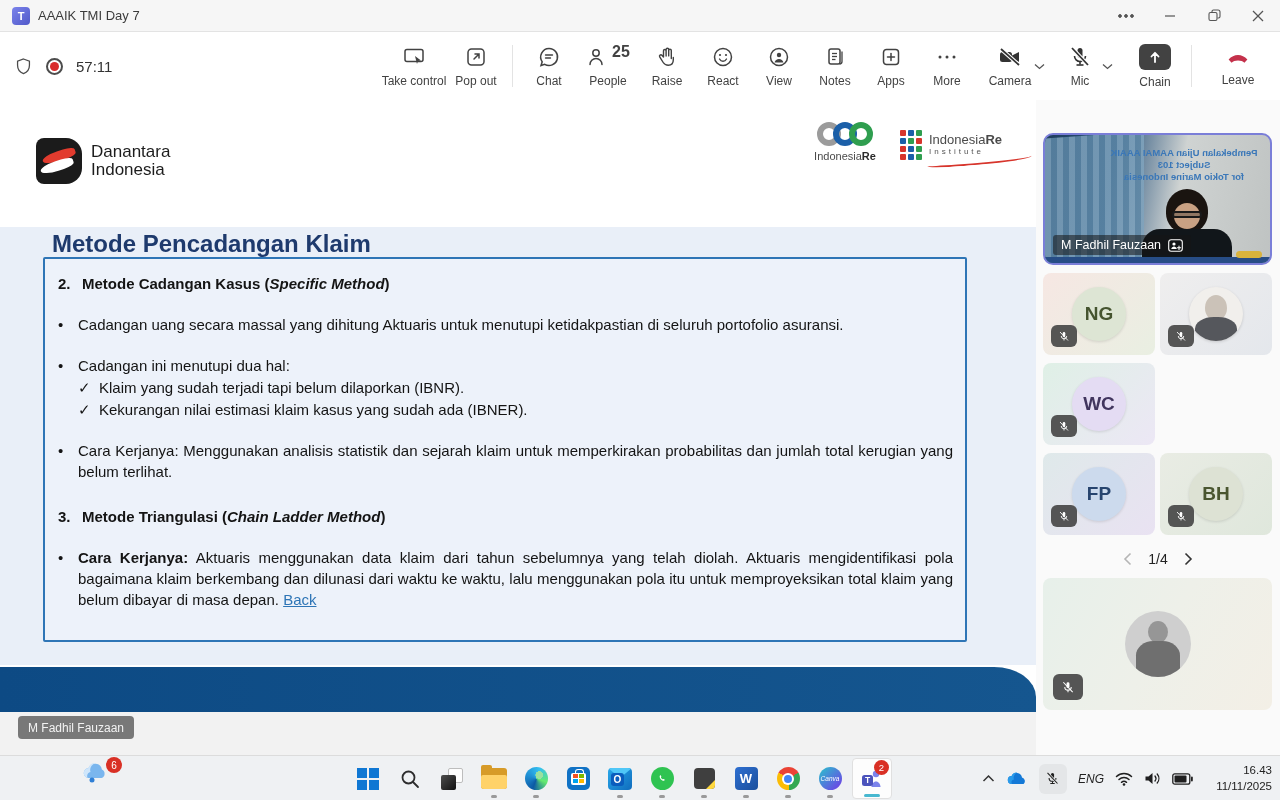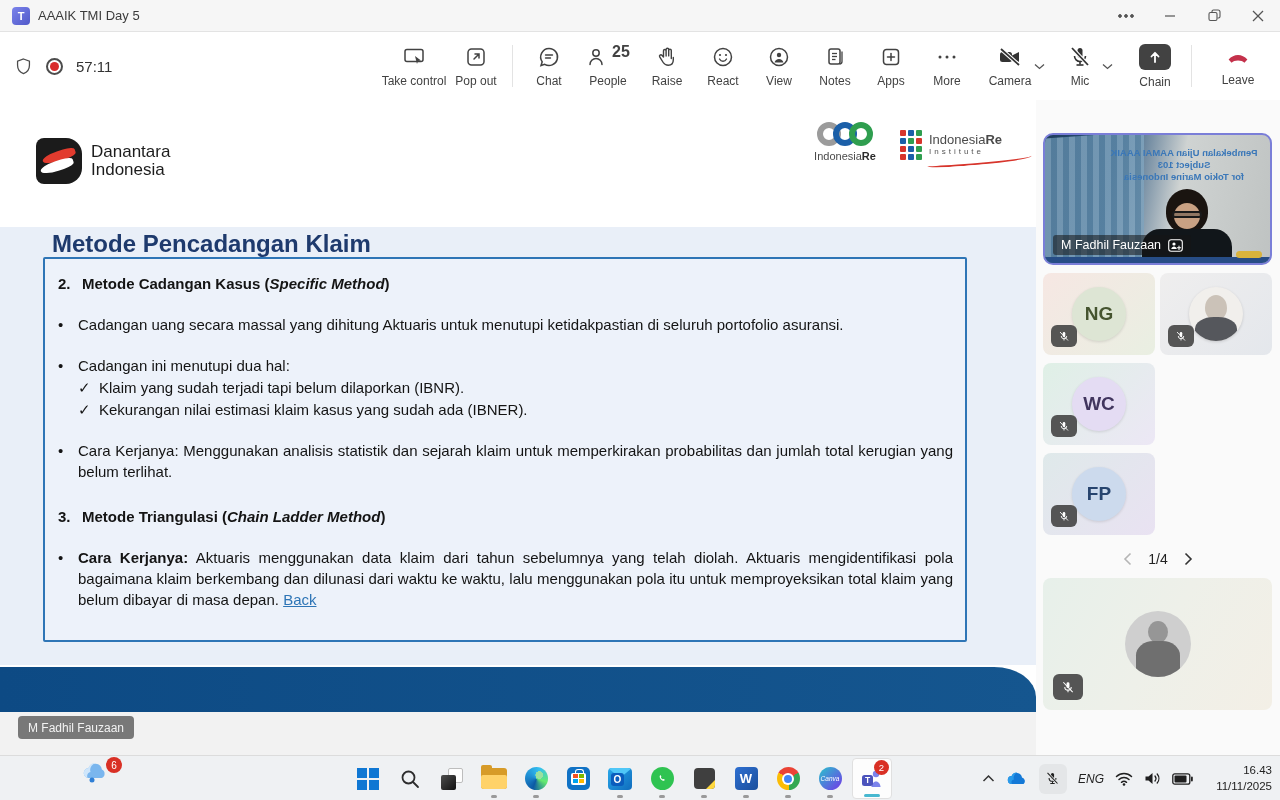--- a/index.html
+++ b/index.html
@@ -194,21 +194,21 @@
   .tray { position:absolute; right:8px; top:0; height:45px; display:flex; align-items:center; gap:11px; }
   .lang { font-size:12px; color:#222;font-style:italic; }
   .clock { text-align:right; font-size:11.5px; color:#222; line-height:1.35; width:68px; }
   .traymic { width:28px; height:30px; background:#e4e6e8; border-radius:6px; display:flex; align-items:center; justify-content:center; }
 </style>
 </head>
 <body>
 
 <div class="titlebar">
   <div class="teams-logo">T</div>
-  <div class="win-title">AAAIK TMI Day 5</div>
+  <div class="win-title">AAAIK TMI Day 7</div>
   <div class="winbtn" style="right:132px">
     <svg width="16" height="4" viewBox="0 0 16 4">
         <circle cx="2" cy="2" r="1.4" fill="#555"></circle>
         <circle cx="8" cy="2" r="1.4" fill="#555"></circle>
         <circle cx="14" cy="2" r="1.4" fill="#555"></circle>
       </svg>
   </div>
   <div class="winbtn" style="right:88px">
     <svg width="12" height="12" viewBox="0 0 12 12">
         <line x1="1" y1="6" x2="11" y2="6" stroke-width="1.2"></line>
@@ -535,20 +535,31 @@
       <div class="micoff-badge">
         <svg width="12" height="13" viewBox="0 0 24 24">
             <rect x="9.5" y="3" width="5" height="10" rx="2.5" fill="#fff"></rect>
             <path d="M6.5 11a5.5 5.5 0 0 0 11 0" stroke="#fff" stroke-width="1.8" fill="none"></path>
             <line x1="12" y1="16.5" x2="12" y2="20" stroke="#fff" stroke-width="1.8"></line>
             <line x1="4" y1="3" x2="20" y2="20" stroke="#fff" stroke-width="1.8"></line>
           </svg>
       </div>
     </div>
 
+    <div class="ptile pt5">
+      <div class="init-circ c5">BH</div>
+      <div class="micoff-badge">
+        <svg width="12" height="13" viewBox="0 0 24 24">
+            <rect x="9.5" y="3" width="5" height="10" rx="2.5" fill="#fff"></rect>
+            <path d="M6.5 11a5.5 5.5 0 0 0 11 0" stroke="#fff" stroke-width="1.8" fill="none"></path>
+            <line x1="12" y1="16.5" x2="12" y2="20" stroke="#fff" stroke-width="1.8"></line>
+            <line x1="4" y1="3" x2="20" y2="20" stroke="#fff" stroke-width="1.8"></line>
+          </svg>
+      </div>
+    </div>
 
     <div class="pager">
       <svg width="9" height="14" viewBox="0 0 9 14" fill="none">
           <path d="M7.5 1.5L2 7l5.5 5.5" stroke="#b5b5b5" stroke-width="1.6"></path>
         </svg>
       <span class="pg">1/4</span>
       <svg width="9" height="14" viewBox="0 0 9 14" fill="none">
           <path d="M1.5 1.5L7 7l-5.5 5.5" stroke="#333" stroke-width="1.6"></path>
         </svg>
     </div>

